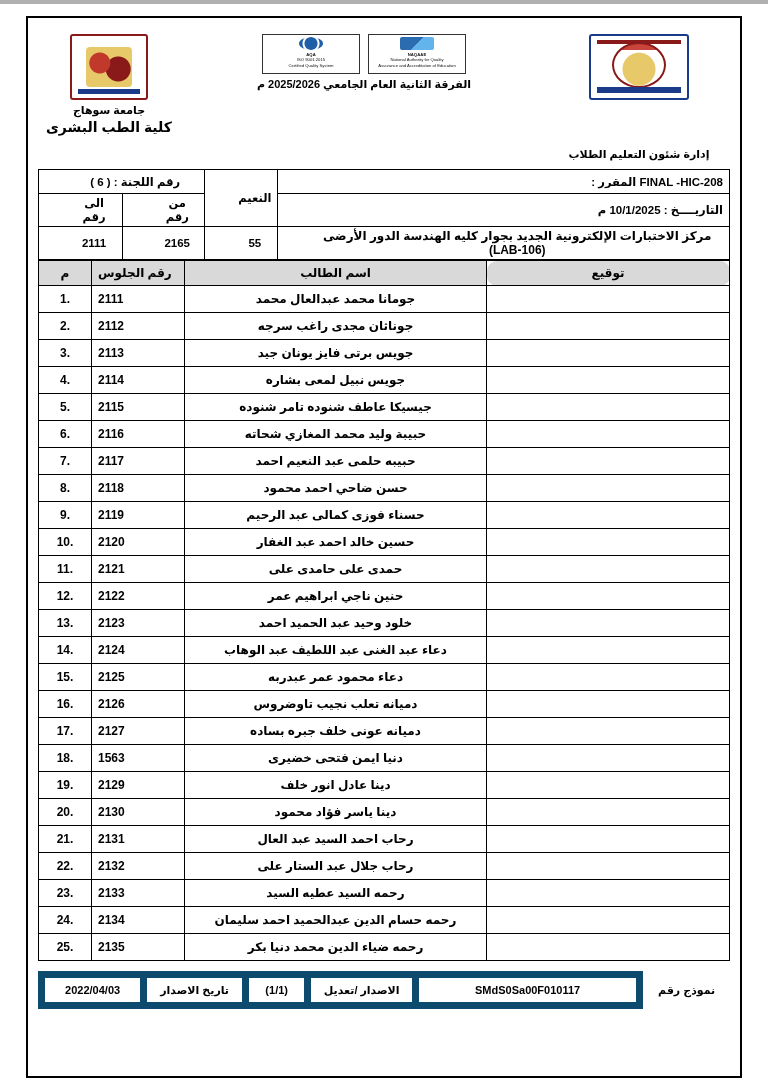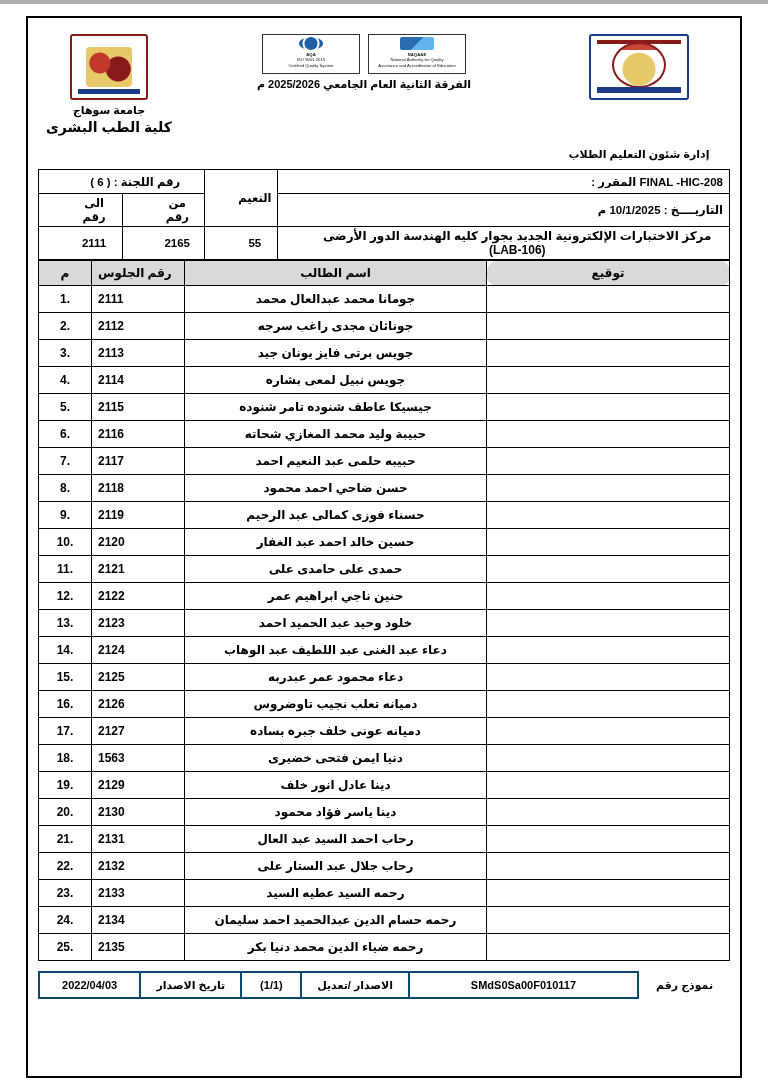--- a/index.html
+++ b/index.html
@@ -226,21 +226,21 @@
   .col-name { text-align: center; font-weight: bold; }
   .col-sign { width: 230px; border-radius: 10px; }
   td.col-m { font-weight: bold; font-size: 11.5px; }
 
   
   .footer-wrap {
     padding: 10px 38px 0 38px;
     box-sizing: border-box;
   }
   table.footer td {
-    border: 2px solid #0c4a6e;
+    border: 7px solid #0c4a6e;
     font-size: 11px;
     font-weight: bold;
     text-align: center;
     padding: 3px 5px;
     height: 18px;
   }
   table.footer td.no-border {
     border: none;
   }
   .f-num { width: 78px; }

